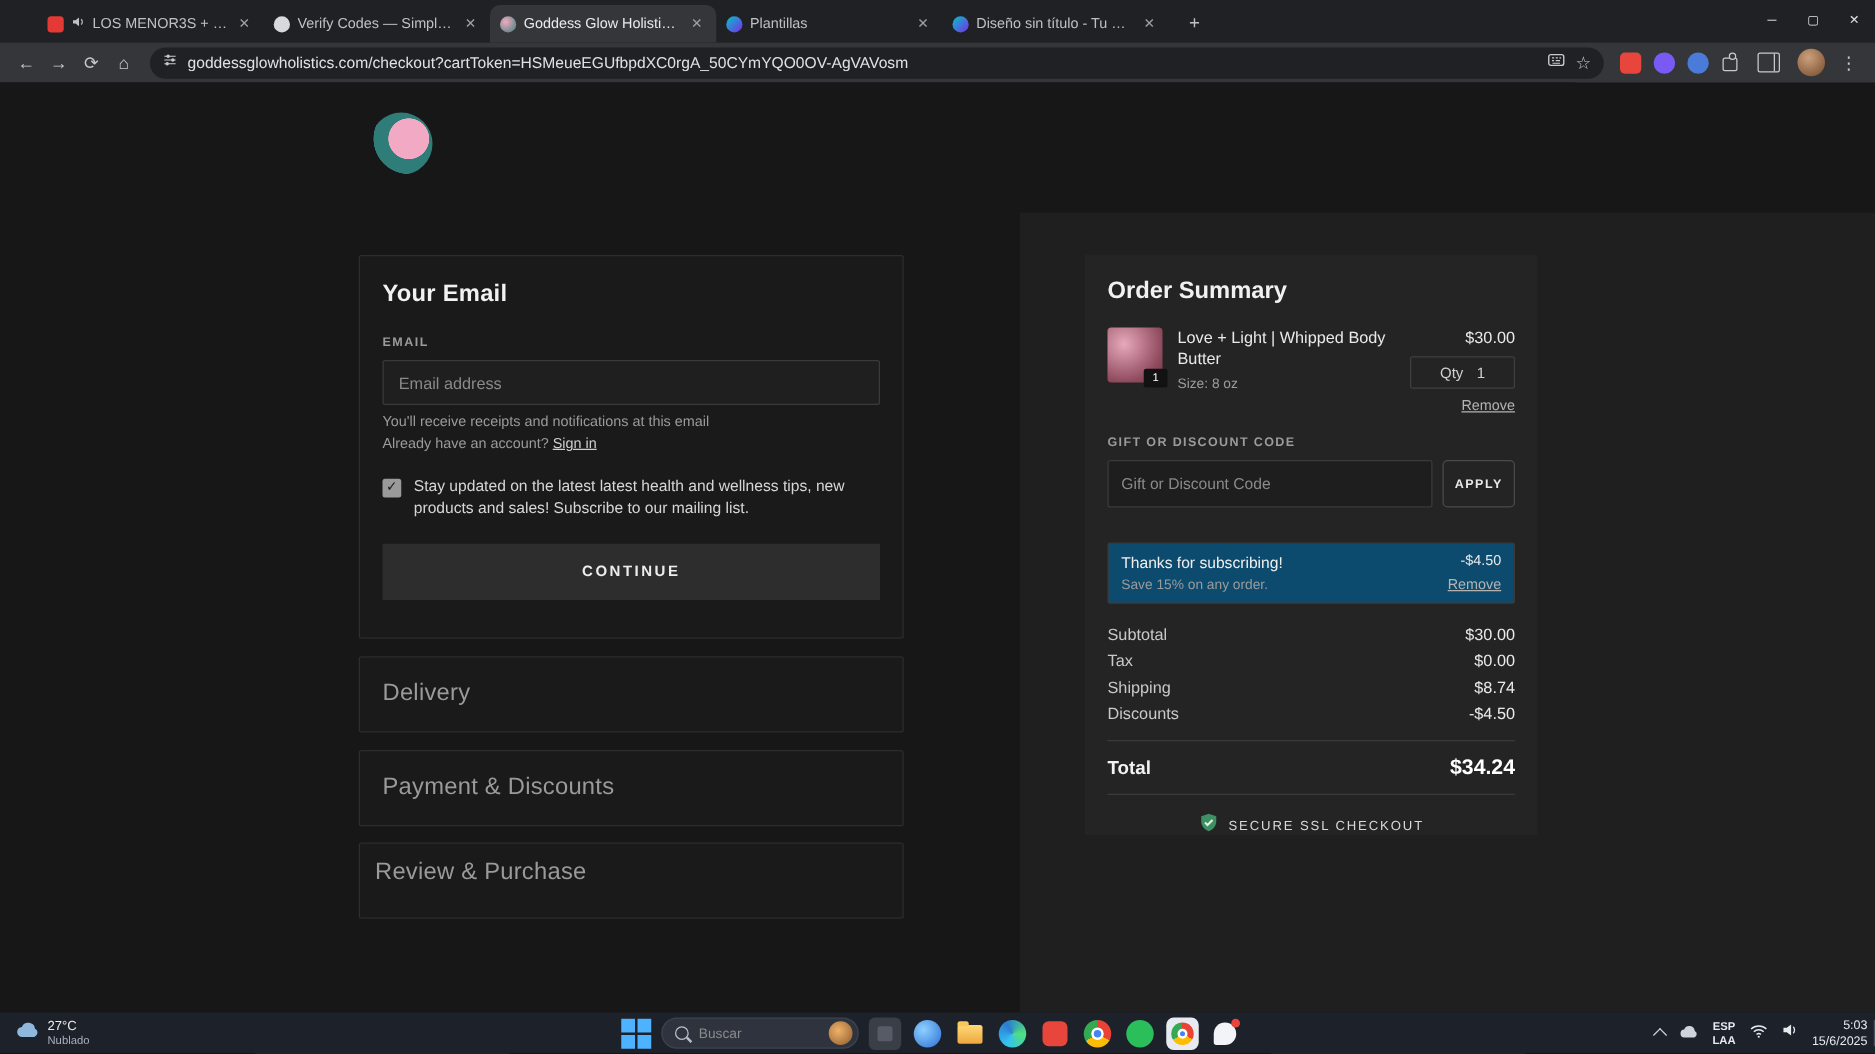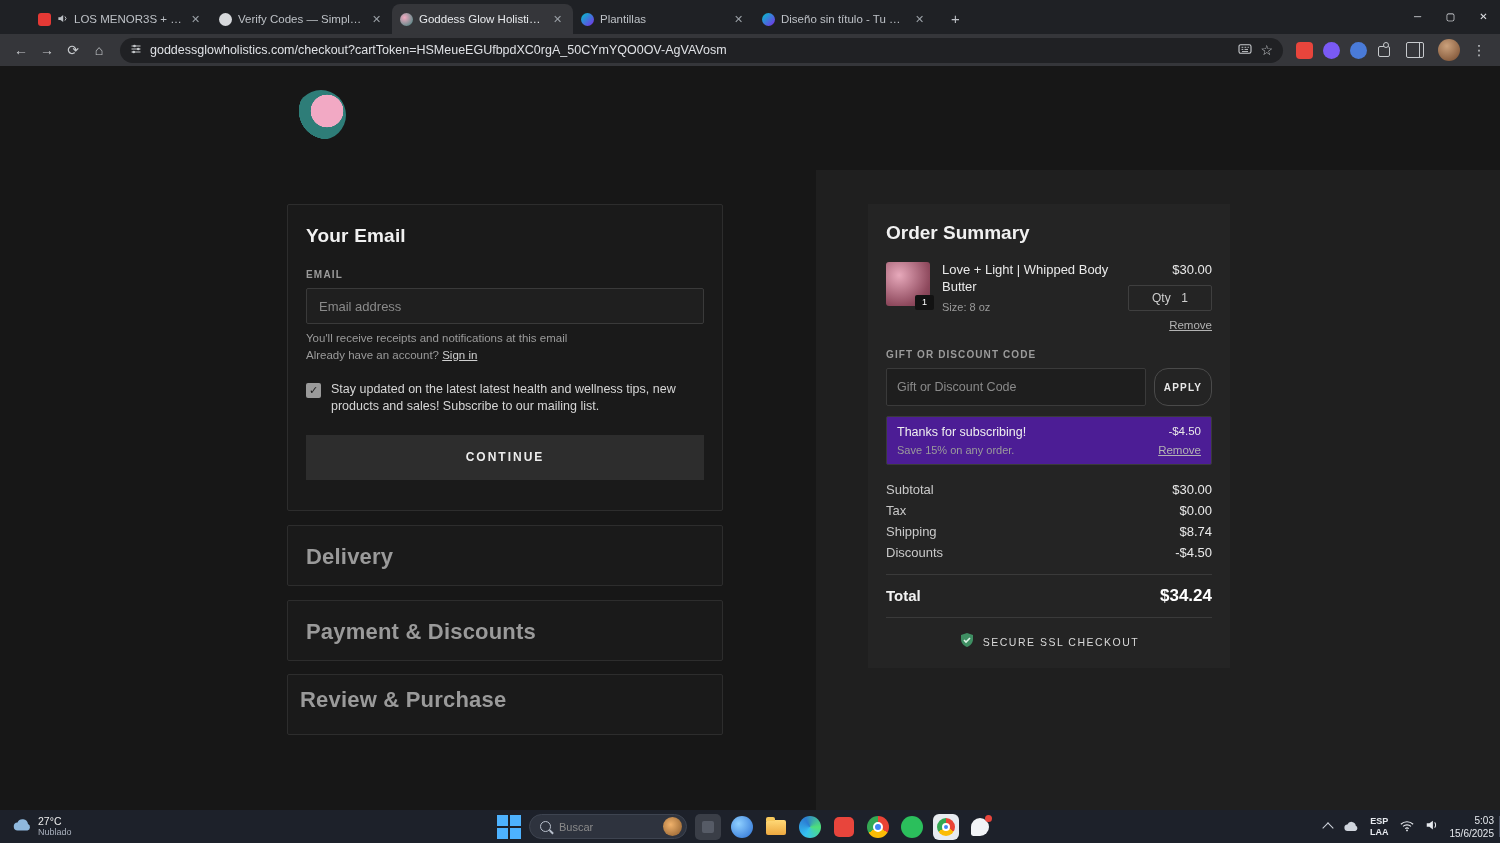--- a/index.html
+++ b/index.html
@@ -52,21 +52,21 @@
   
   .page{position:absolute;top:66px;left:0;width:1260px;height:744px;background:#171717;}
   .right-bg{position:absolute;left:816px;top:104px;width:684px;height:640px;background:#1f1f1f;}
   .logo{position:absolute;left:296px;top:24px;width:50px;height:50px;border-radius:50%;
         background:radial-gradient(circle at 62% 42%,#f2a9c4 0 38%,#2e7d78 39% 66%,#171717 67%);}
 
   .card{position:absolute;left:287px;width:436px;border:1px solid #2d2d2d;background:#1a1a1a;
         border-radius:2px;box-sizing:border-box;padding:20px 18px;}
   .card h2{margin:0;font-size:19px;font-weight:700;color:#f1f1f1;letter-spacing:.2px;}
   .email-card{top:138px;height:307px;}
-  .collapsed h2{color:#9a9a9a;font-weight:700;font-size:22px;}
+  .collapsed h2{color:#9a9a9a;font-weight:400;font-size:19px;}
   .c1{top:459px;height:61px;padding:18px;}
   .c2{top:534px;height:61px;padding:18px;}
   .c3{top:608px;height:61px;padding:12px;}
 
   .field-label{margin-top:22px;font-size:10px;letter-spacing:1.2px;color:#9b9b9b;font-weight:700;}
   .text-input{margin-top:8px;width:100%;height:36px;background:#1f1f1f;border:1px solid #3a3a3a;
               border-radius:2px;color:#e8e8e8;font-size:13px;padding:0 12px;box-sizing:border-box;
               font-family:inherit;}
   input::placeholder{color:#8a8a8a;}
   .helper{margin:8px 0 0;font-size:11.5px;color:#9b9b9b;}
@@ -96,24 +96,24 @@
   .qty-select{border:1px solid #3f3f3f;height:26px;display:flex;align-items:center;
               justify-content:space-between;width:84px;padding:0 23px;box-sizing:border-box;
               font-size:12px;color:#cfcfcf;border-radius:2px;cursor:pointer;}
   .remove-link{font-size:11.5px;color:#b3b3b3;text-decoration:underline;cursor:pointer;}
   .code-label{margin-top:18px;font-size:10px;letter-spacing:1.1px;color:#9b9b9b;font-weight:700;}
   .code-row{margin-top:8px;display:flex;gap:8px;}
   .code-input{flex:1;height:38px;background:#1e1e1e;border:1px solid #3a3a3a;color:#e8e8e8;
               padding:0 10px;font-size:12.5px;box-sizing:border-box;border-radius:2px;min-width:0;
               font-family:inherit;}
   .apply-btn{width:58px;height:38px;background:transparent;border:1px solid #4a4a4a;color:#e8e8e8;
-             font-size:10px;letter-spacing:1.2px;font-weight:700;border-radius:14px;
+             font-size:10px;letter-spacing:1.2px;font-weight:700;border-radius:4px;
              font-family:inherit;cursor:pointer;}
-  .applied{margin-top:10px;border:1px solid #3a3a3a;border-radius:2px;padding:8px 10px;
-           display:flex;justify-content:space-between;background:#4c1d95;}
+  .applied{margin-top:28px;border:1px solid #3a3a3a;border-radius:2px;padding:8px 10px;
+           display:flex;justify-content:space-between;background:#0c4a6e;}
   .applied-title{font-size:12.5px;color:#efefef;}
   .applied-desc{margin-top:5px;font-size:11px;color:#9b9b9b;}
   .applied-right{text-align:right;display:flex;flex-direction:column;justify-content:space-between;
                  align-items:flex-end;}
   .applied-amount{font-size:11.5px;color:#e8e8e8;}
   .totals{margin-top:14px;}
   .t-row{display:flex;justify-content:space-between;font-size:13px;color:#c9c9c9;padding:3px 0;}
   .t-val{color:#e9e9e9;}
   hr.div{border:none;border-top:1px solid #3a3a3a;margin:11px 0;}
   .total-row{display:flex;justify-content:space-between;align-items:baseline;}

